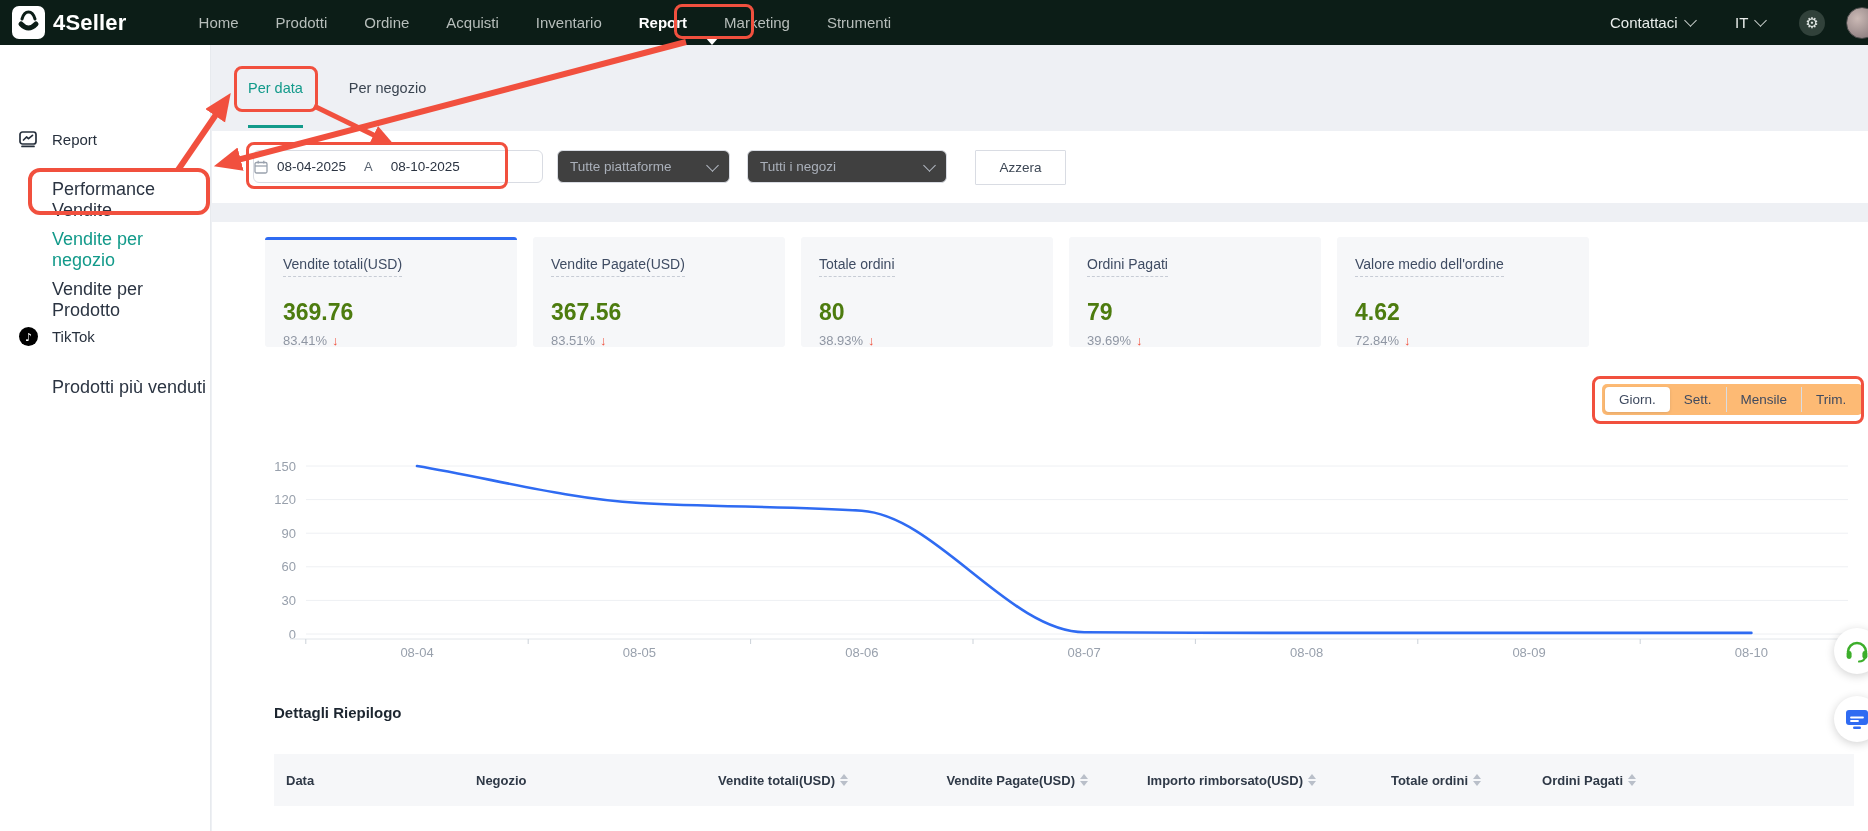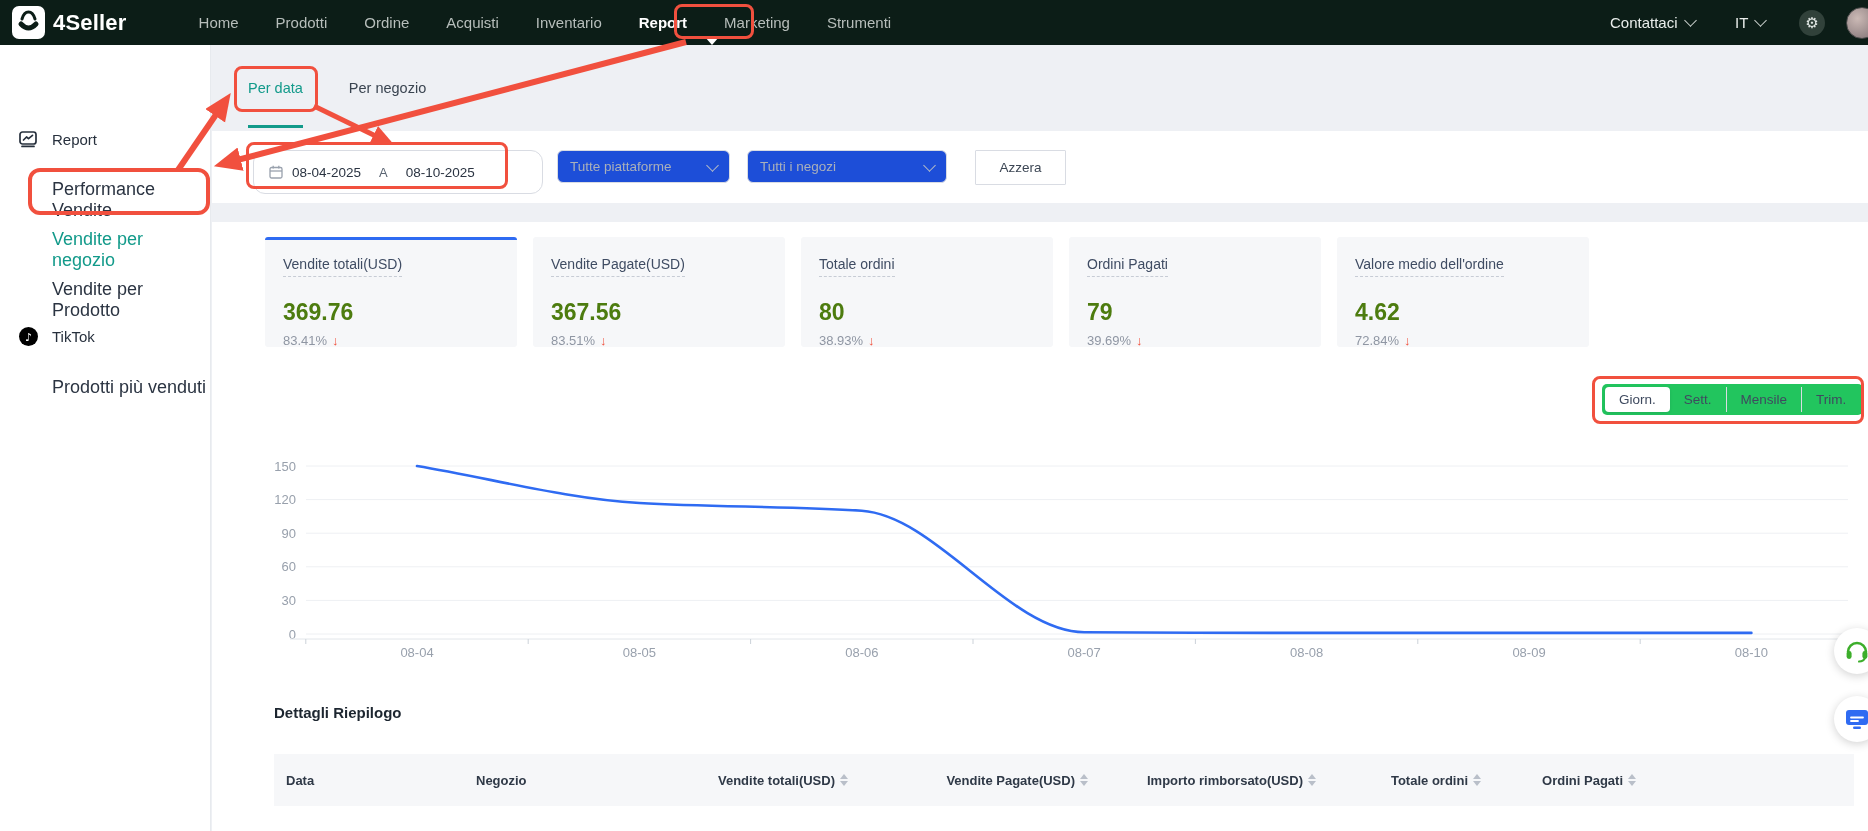--- a/index.html
+++ b/index.html
@@ -28,40 +28,40 @@
   .side-icon{width:20px;height:20px;display:flex;align-items:center;justify-content:center;}
 
   
   .tabs{position:absolute;left:248px;top:80px;display:flex;gap:46px;z-index:3;}
   .tab{font-size:14.5px;color:#3a4450;cursor:pointer;padding-bottom:28px;position:relative;}
   .tab.active{color:var(--teal);}
   .tab.active .tab-underline{position:absolute;left:0;right:0;bottom:-4px;height:3px;background:var(--teal);}
 
   
   .filter-panel{position:absolute;left:212px;top:131px;width:1656px;height:72px;background:#fff;z-index:1;}
-  .date-range{position:absolute;left:41px;top:19px;width:290px;height:44px;border:1px solid #d9dce3;border-radius:12px;display:flex;align-items:center;box-sizing:border-box;padding:0 15px;cursor:pointer;background:#fff;}
+  .date-range{position:absolute;left:41px;top:19px;width:290px;height:33px;border:1px solid #d9dce3;border-radius:6px;display:flex;align-items:center;box-sizing:border-box;padding:0 0;cursor:pointer;background:#fff;}
   .date-range .dtxt{font-size:13.5px;color:#2b3442;}
   .date-range .dsep{font-size:13px;color:#5a6472;margin:0 18px;}
   .cal-icon{margin-right:9px;display:flex;}
-  .select{position:absolute;top:19px;height:33px;border:1px solid #d9dce3;border-radius:6px;display:flex;align-items:center;box-sizing:border-box;padding:0 12px;cursor:pointer;background:#1d4ed8;}
+  .select{position:absolute;top:19px;height:33px;border:1px solid #d9dce3;border-radius:6px;display:flex;align-items:center;box-sizing:border-box;padding:0 12px;cursor:pointer;background:#404040;}
   .select .ph{font-size:13.5px;color:#aab0ba;}
   .select .chev{position:absolute;right:12px;top:13px;width:8px;height:8px;border-right:1.6px solid #b6bcc6;border-bottom:1.6px solid #b6bcc6;transform:rotate(45deg);margin-top:-3px;}
   .btn-clear{position:absolute;left:763px;top:19px;width:89px;height:33px;border:1px solid #d9dce3;border-radius:1px;background:#fff;font-size:13.5px;color:#3c4654;display:flex;align-items:center;justify-content:center;cursor:pointer;}
 
   
   .main-panel{position:absolute;left:212px;top:222px;width:1656px;height:609px;background:#fff;z-index:1;}
   .cards{position:absolute;left:53px;top:15px;display:flex;gap:16px;}
   .card{width:252px;height:110px;background:#f6f7f9;border-top:3px solid transparent;border-radius:3px;box-sizing:border-box;padding:15px 18px 0 18px;cursor:pointer;}
   .card.selected{border-top-color:var(--chart-blue);}
   .card-label{display:inline-block;font-size:14px;color:#3f4c63;padding-bottom:4px;border-bottom:1px dashed #c7ccd5;}
   .card-value{font-size:23px;font-weight:bold;color:#4d7c0f;margin-top:22px;}
   .card-change{font-size:13px;color:#8f96a3;margin-top:7px;}
   .card-change .down-arrow{color:var(--down-red);font-weight:bold;margin-left:5px;}
 
-  .granularity{position:absolute;left:1390px;top:162px;display:flex;background:#22c55e;border-radius:5px;padding:3px;align-items:stretch;}
+  .granularity{position:absolute;left:1390px;top:162px;display:flex;background:#fdba74;border-radius:5px;padding:3px;align-items:stretch;}
   .gran-btn{font-size:13.5px;color:#3f4a5f;padding:5px 14px;cursor:pointer;border-radius:4px;position:relative;white-space:nowrap;}
   .gran-btn.active{background:#fff;box-shadow:0 1px 3px rgba(20,30,50,.12);}
   .gran-btn.divided{border-left:1px solid #d9dce2;border-radius:0;}
 
   #chart{position:absolute;left:18px;top:228px;}
 
   .table-title{position:absolute;left:62px;top:482px;font-size:15px;font-weight:bold;color:#1d2630;}
   .thead{position:absolute;left:62px;top:532px;width:1580px;height:52px;background:#f6f7f9;display:flex;align-items:center;box-sizing:border-box;padding:0 8px;}
   .th{font-size:13px;font-weight:bold;color:#2f3947;box-sizing:border-box;padding:0 4px;line-height:17px;cursor:pointer;}
   .th.right{text-align:right;}

